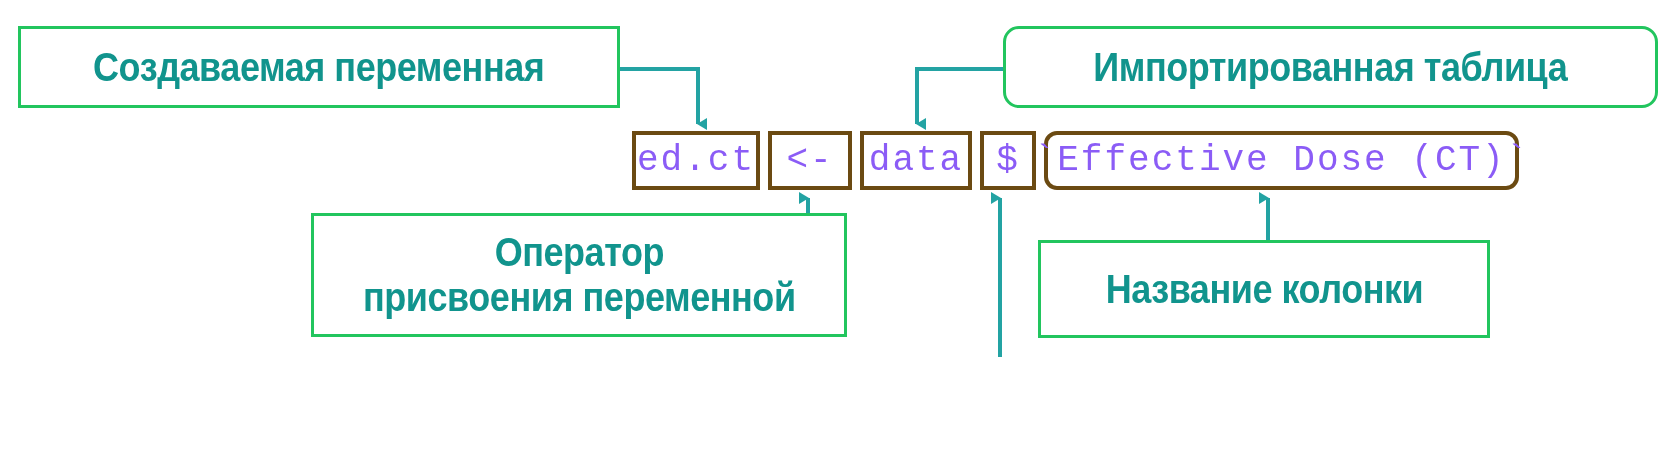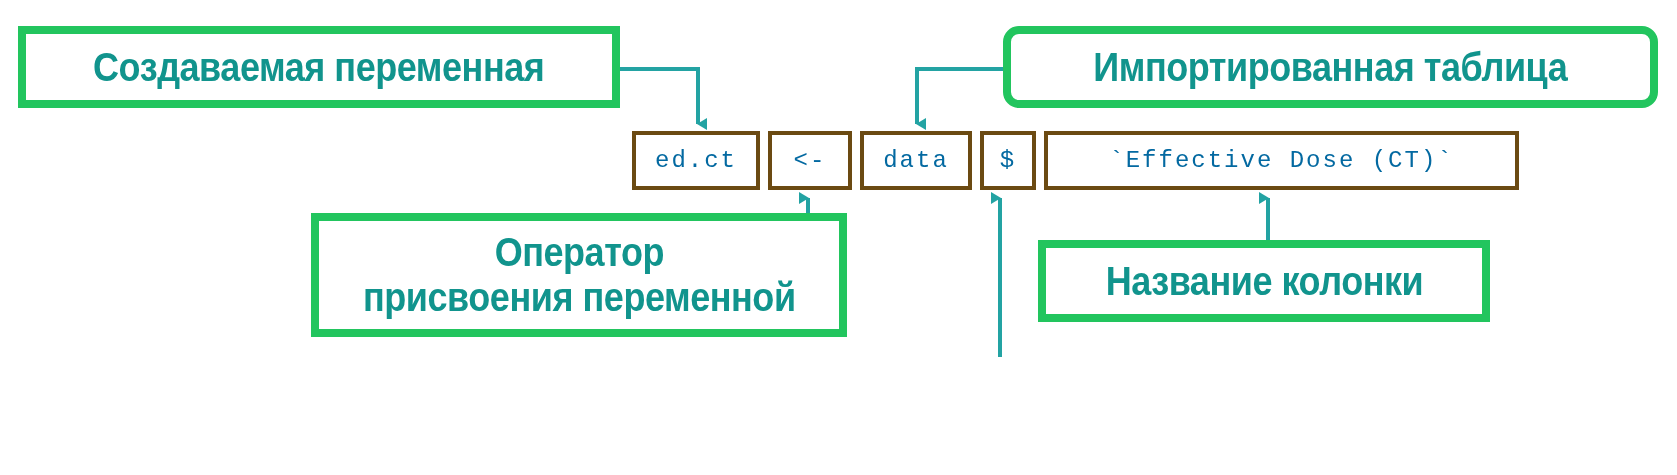--- a/index.html
+++ b/index.html
@@ -22,21 +22,21 @@
     left: 0;
     top: 0;
     width: 1677px;
     height: 475px;
     pointer-events: none;
   }
   
   .callout {
     position: absolute;
     box-sizing: border-box;
-    border: 8px solid #22c55e;
+    border: 3px solid #22c55e;
     background: #ffffff;
     display: flex;
     align-items: center;
     justify-content: center;
     z-index: 3;
   }
   .callout .callout-text {
     color: #11948d;
     font-family: "Liberation Sans", sans-serif;
     font-weight: bold;
@@ -52,40 +52,40 @@
     position: absolute;
     box-sizing: border-box;
     border: 4px solid #6b4a12;
     background: #ffffff;
     display: flex;
     align-items: center;
     justify-content: center;
     z-index: 3;
   }
   .codebox .code-text {
-    color: #0369a1;
+    color: #8b5cf6;
     font-family: "Liberation Mono", "DejaVu Sans Mono", monospace;
-    font-size: 24px;
+    font-size: 36px;
     letter-spacing: 2px;
     white-space: pre;
   }
 
   
   #cal-created   { left: 18px;   top: 26px;  width: 602px; height: 82px; }
   #cal-imported  { left: 1003px; top: 26px;  width: 655px; height: 82px; border-radius: 16px; }
   #cal-assign    { left: 311px;  top: 213px; width: 536px; height: 124px; }
-  #cal-colname   { left: 1038px; top: 240px; width: 452px; height: 82px; }
+  #cal-colname   { left: 1038px; top: 240px; width: 452px; height: 98px; }
   #cal-select    { left: 700px;  top: 357px; width: 591px; height: 82px; }
 
   
   #code-var     { left: 632px;  top: 131px; width: 128px; height: 59px; }
   #code-assign  { left: 768px;  top: 131px; width: 84px;  height: 59px; }
   #code-data    { left: 860px;  top: 131px; width: 112px; height: 59px; }
   #code-dollar  { left: 980px;  top: 131px; width: 56px;  height: 59px; }
-  #code-column  { left: 1044px; top: 131px; width: 475px; height: 59px; }
+  #code-column  { left: 1044px; top: 131px; width: 475px; height: 59px; border-radius: 13px; }
 </style>
 </head>
 <body>
 
 <div id="canvas">
 
   <svg id="connector-layer" viewBox="0 0 1677 475" xmlns="http://www.w3.org/2000/svg">
     <defs>
       <marker id="arrow-down" markerWidth="12" markerHeight="12" refX="6" refY="9" orient="auto" markerUnits="userSpaceOnUse">
         <path d="M0,0 L12,0 L6,10 Z" fill="#23a3a3"></path>

